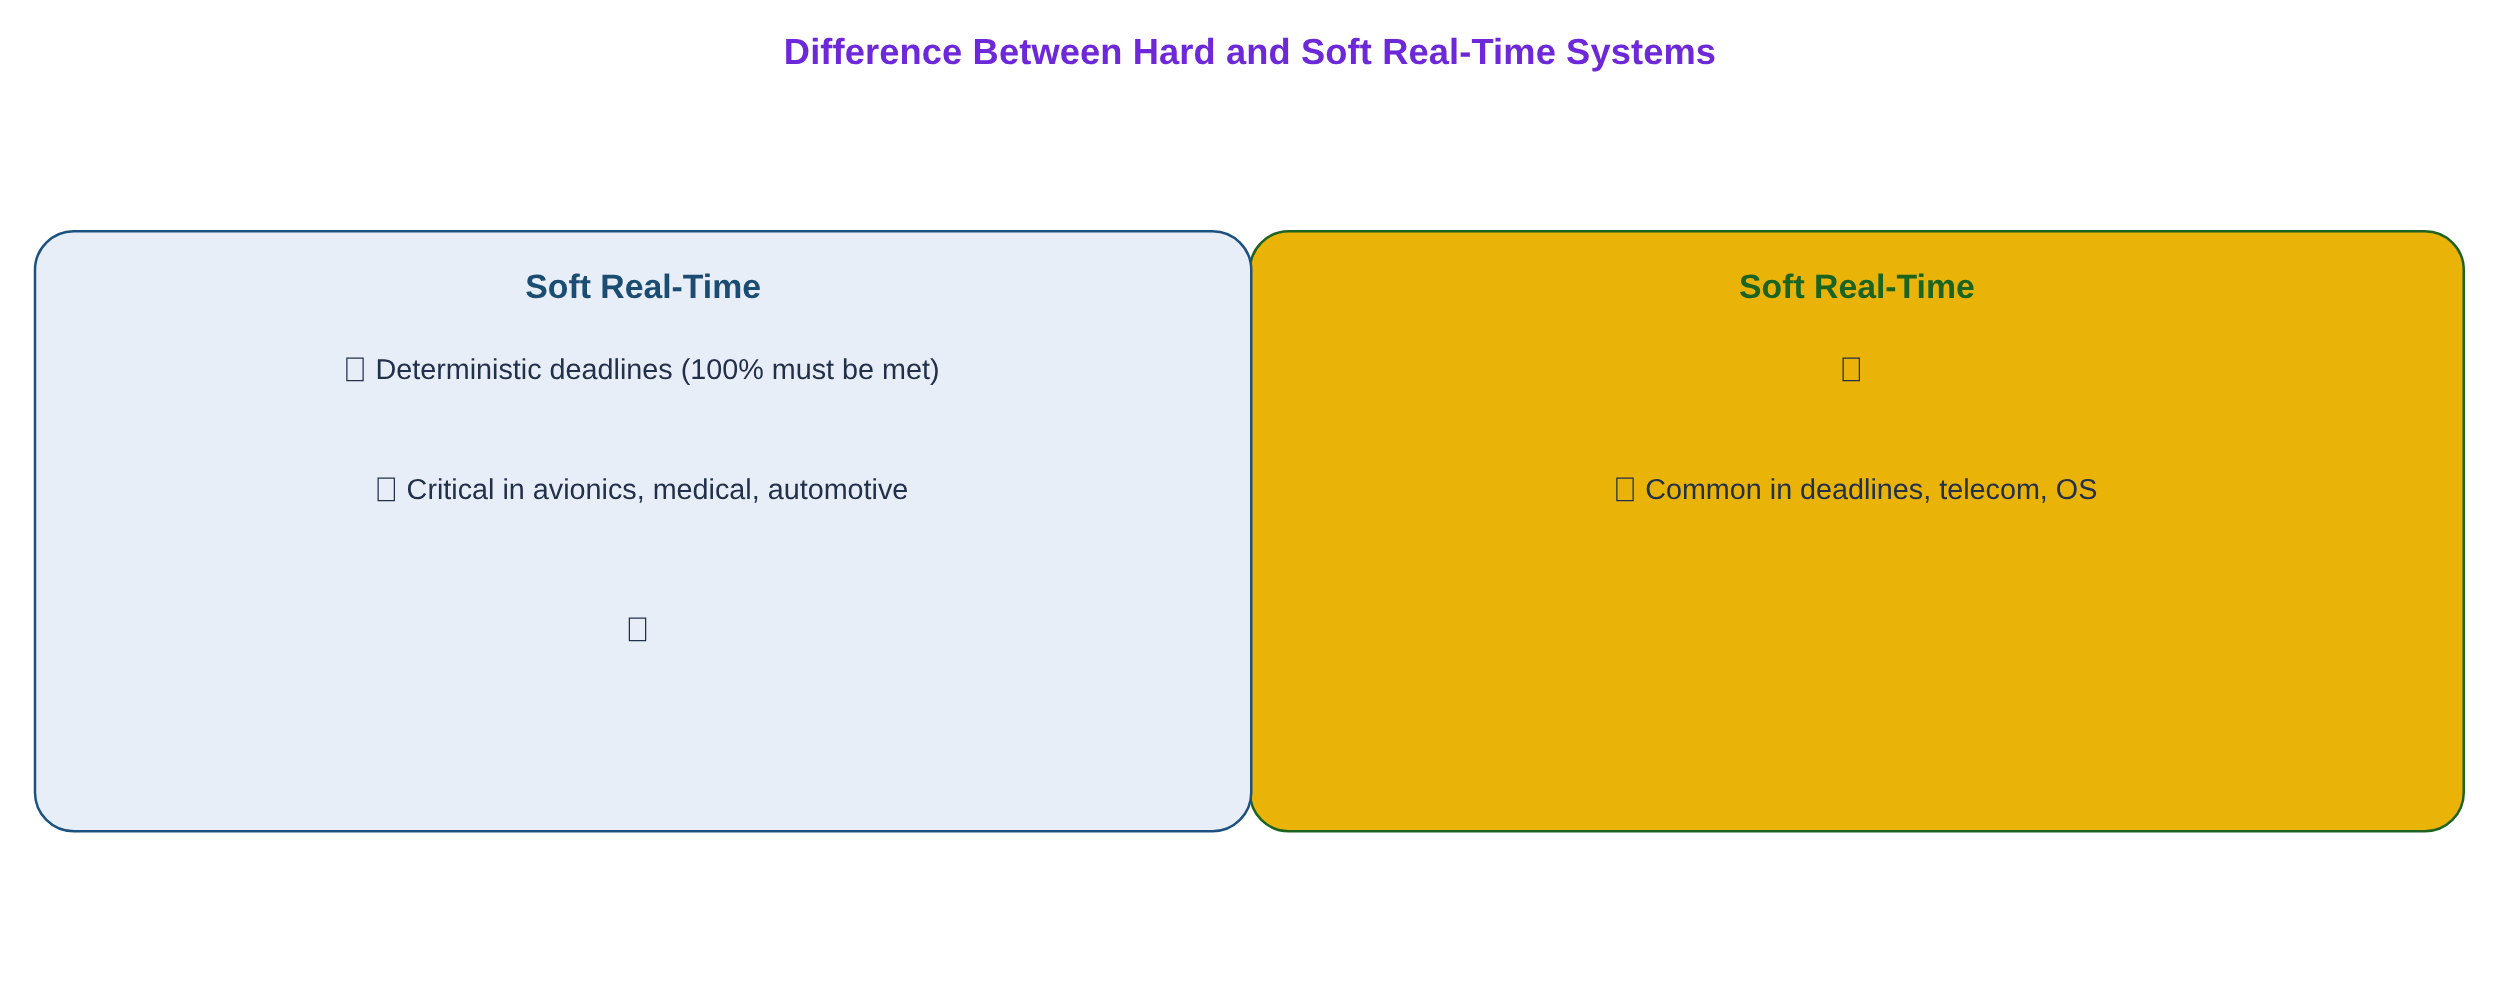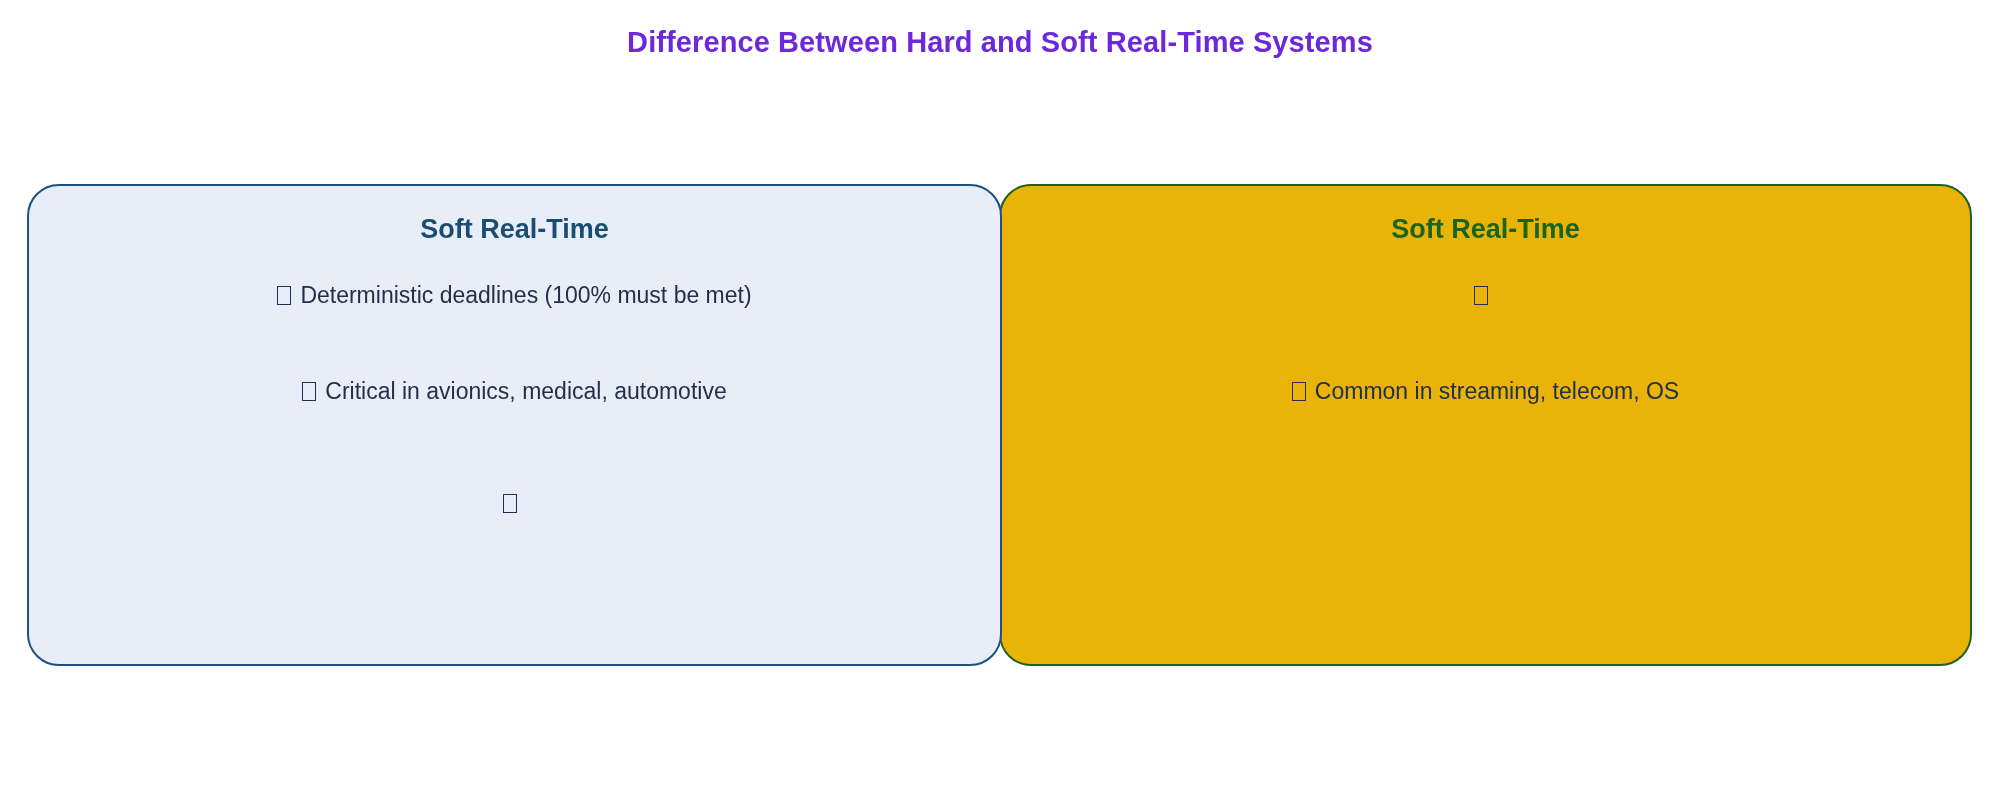--- a/index.html
+++ b/index.html
@@ -125,18 +125,18 @@
   </div>
 
   <div class="panel panel-right">
     <div class="panel-title">Soft Real-Time</div>
 
     <div class="bullet-row row-0">
       <span class="bullet-glyph"></span>
     </div>
 
     <div class="bullet-row row-1">
-      <span class="bullet-glyph"></span><span class="bullet-text">Common in streaming, telecom, OS</span>
+      <span class="bullet-glyph"></span><span class="bullet-text">Common in deadlines, telecom, OS</span>
     </div>
 
   </div>
 
 </div>
 
 </body></html>

